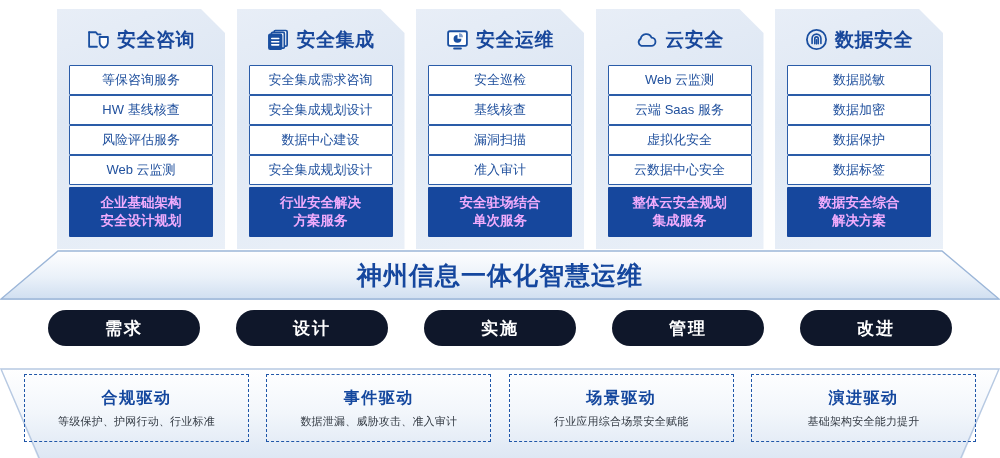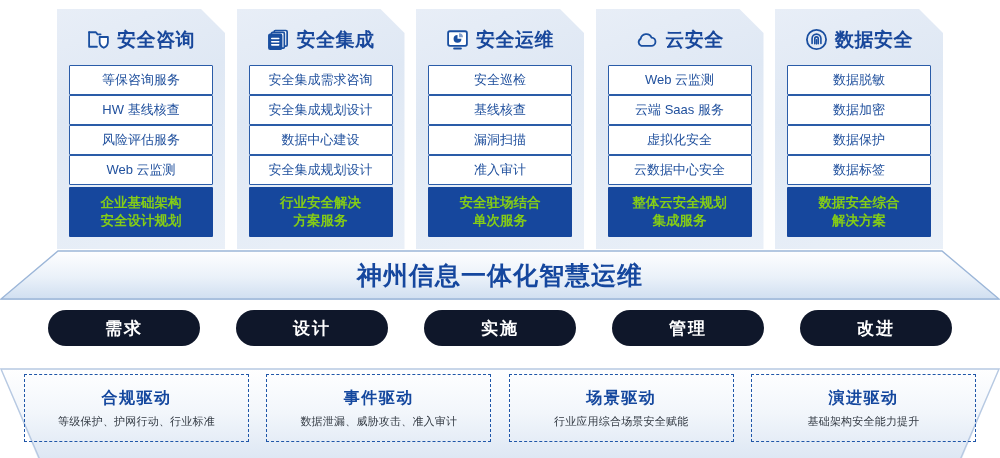--- a/index.html
+++ b/index.html
@@ -43,21 +43,21 @@
     background:#ffffff;
     color:#20509d;
     font-size:13px;
     display:flex;align-items:center;justify-content:center;
     border-radius:1px;
     white-space:nowrap;
   }
   .summary{
     margin-top:2px;
     background:#16479d;
-    color:#84cc16;
+    color:#f0abfc;
     font-size:13.5px;font-weight:bold;
     line-height:18px;
     padding:7px 2px;
     text-align:center;
     border-radius:1px;
   }
   .summary span{display:block;}
 
   
   .banner-wrap{

